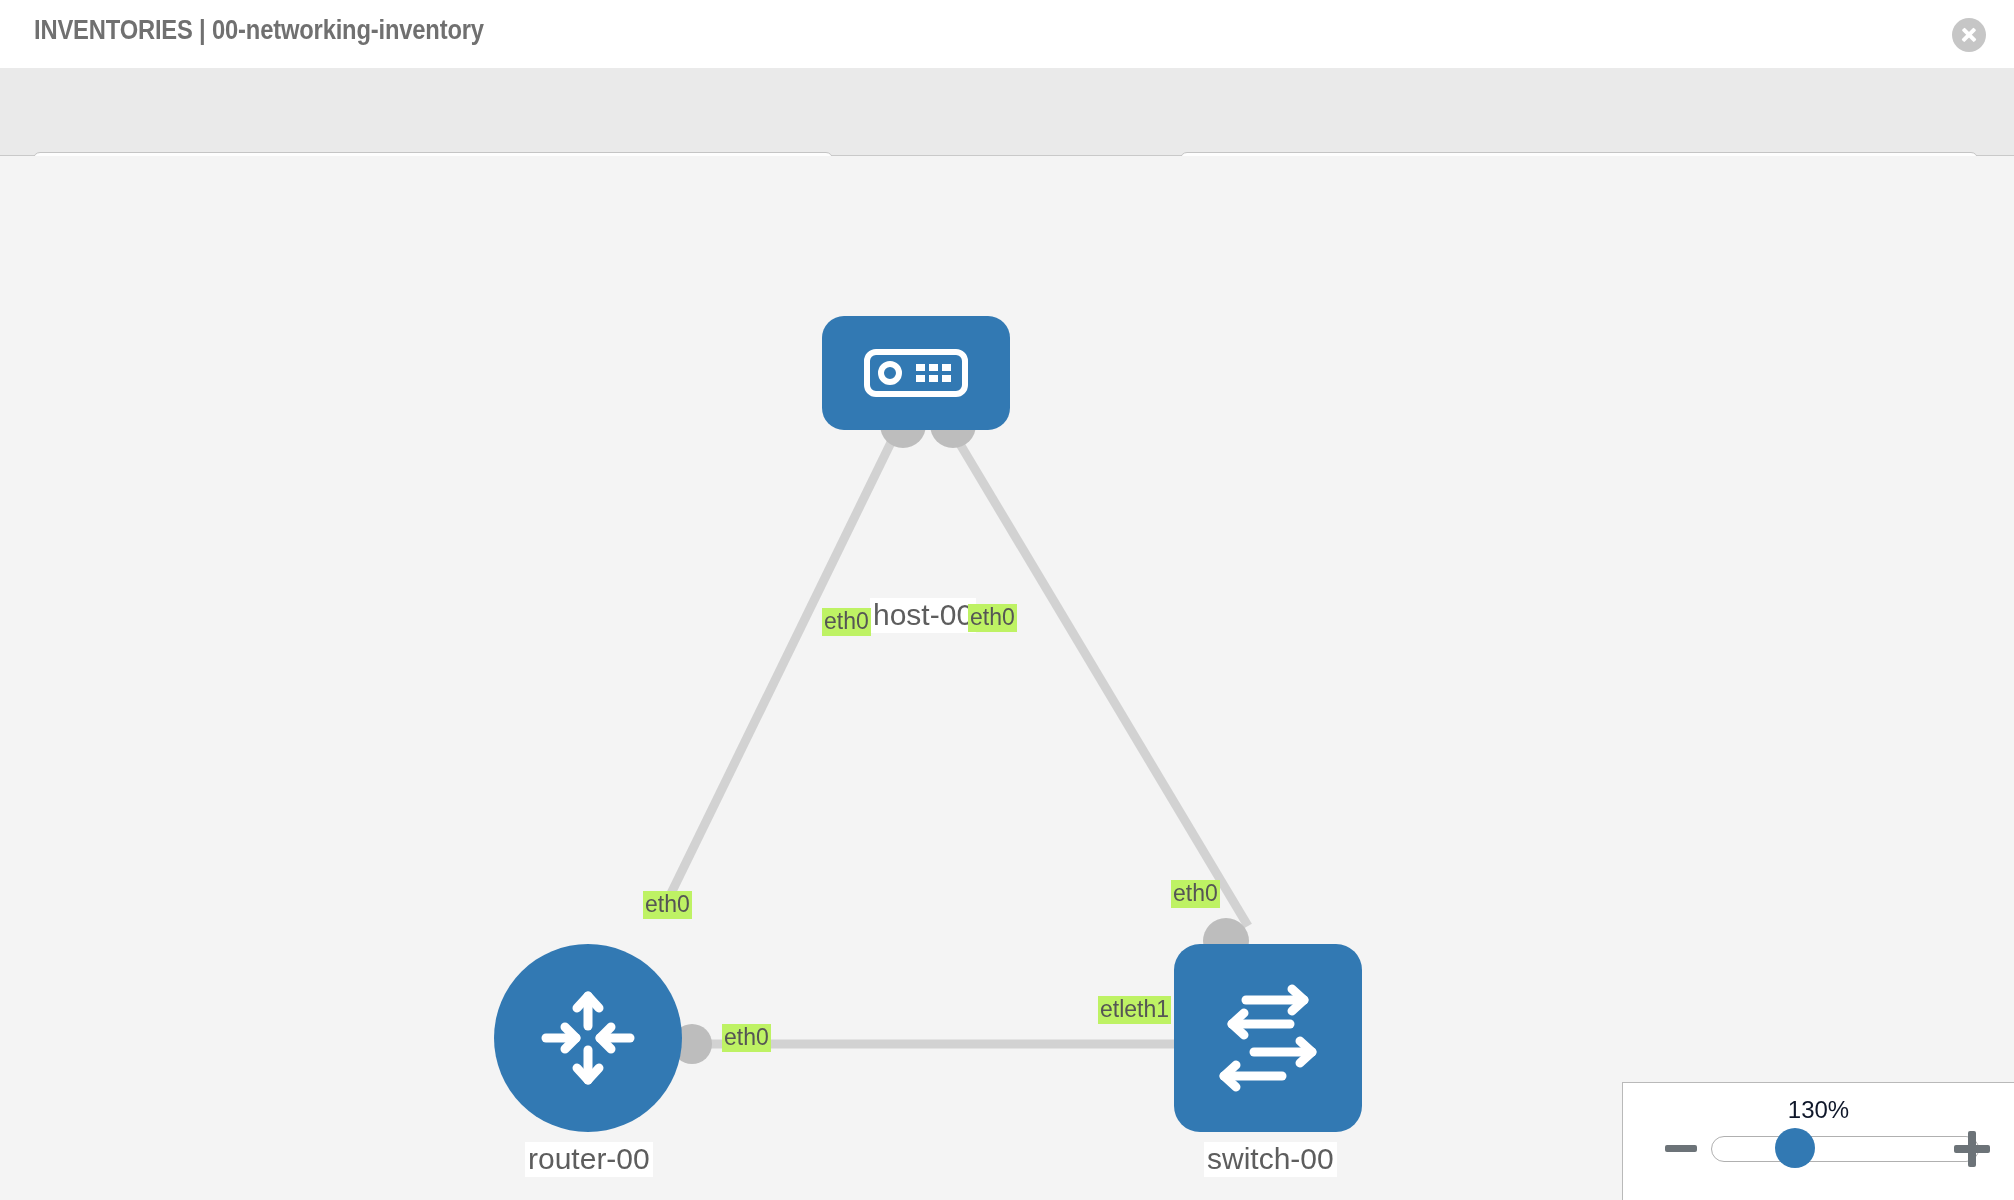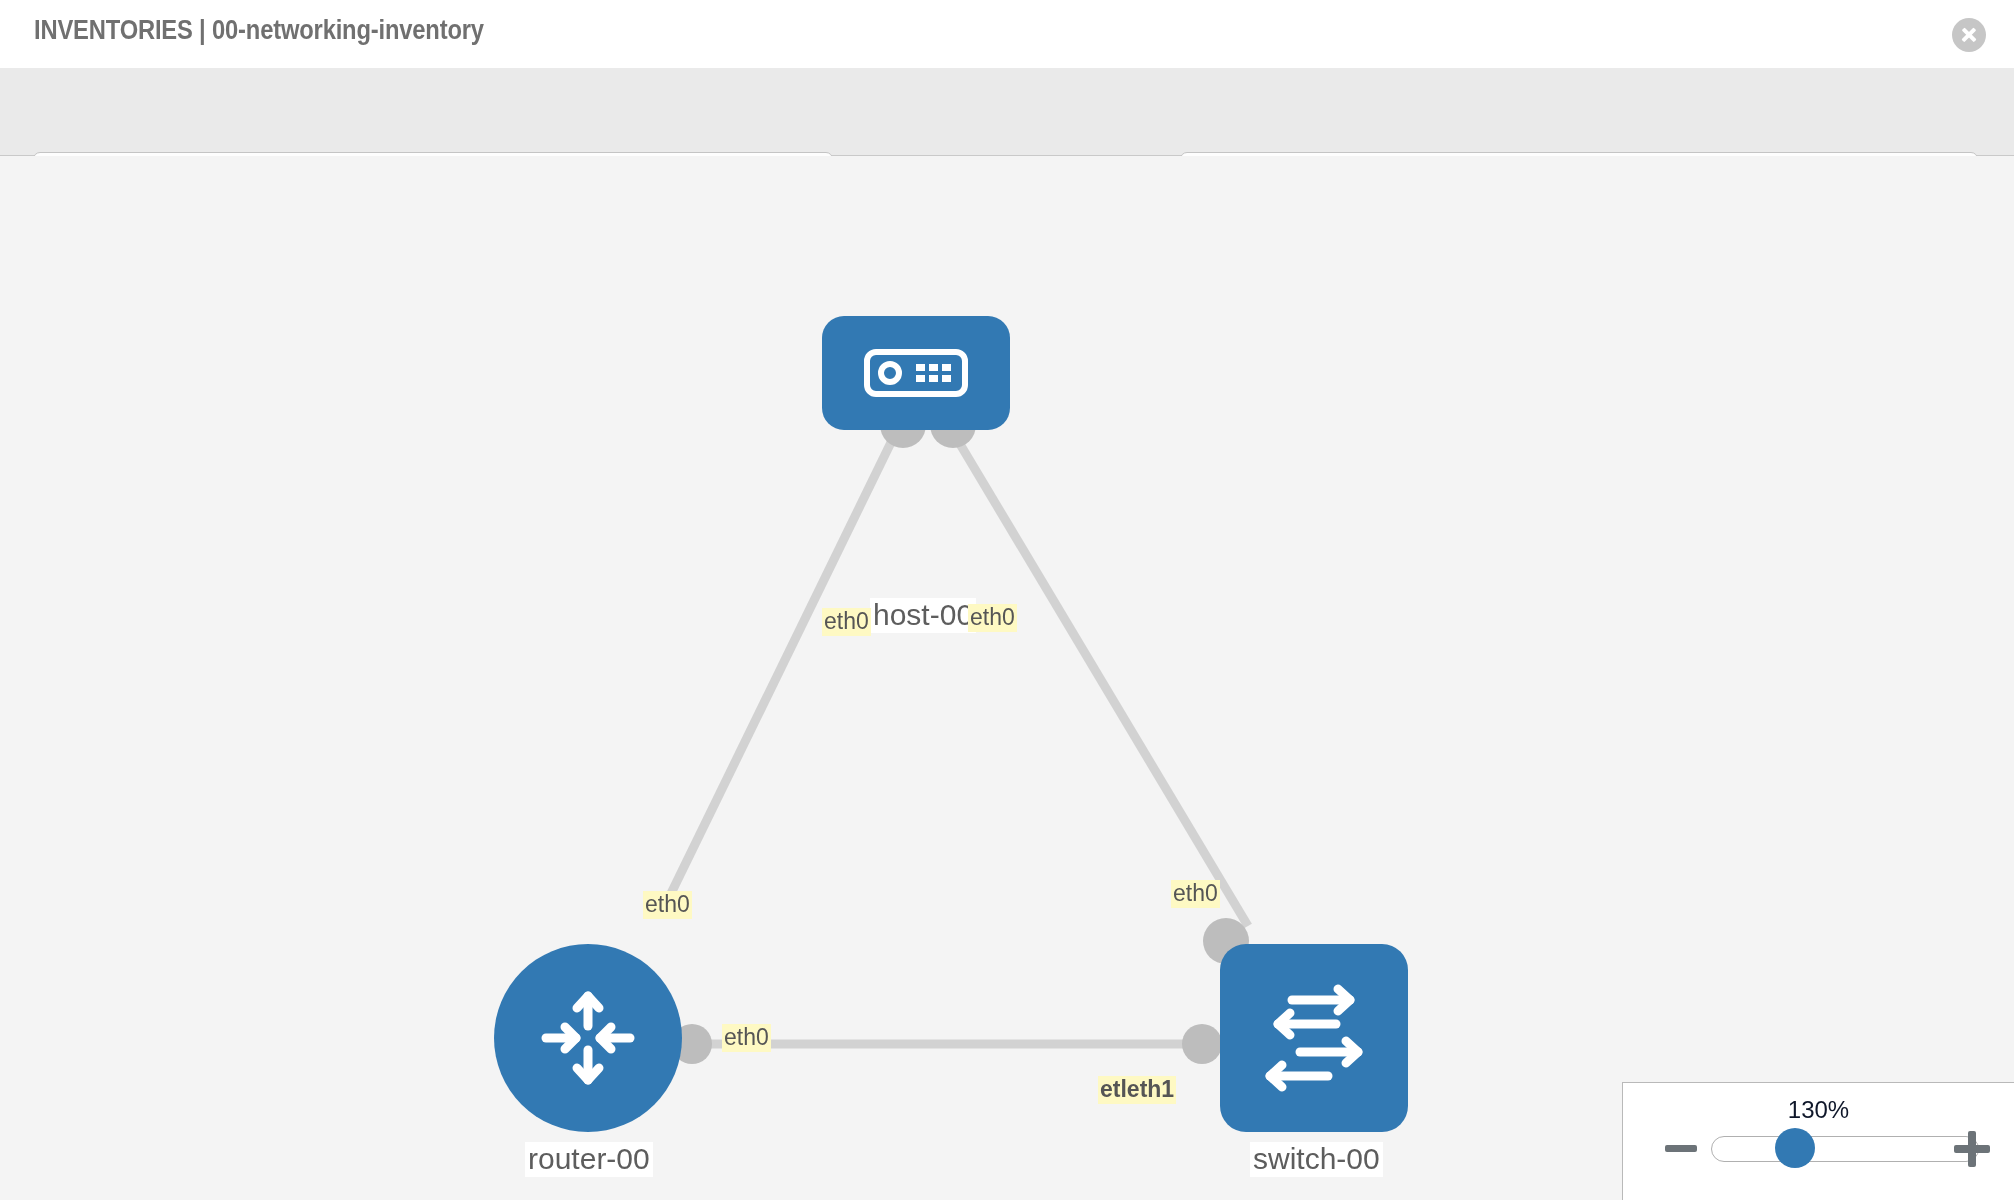--- a/index.html
+++ b/index.html
@@ -164,21 +164,21 @@
     background: #bdbdbd;
     border-radius: 50%;
     width: 40px; height: 40px;
   }
 
   
   .link-label {
     position: absolute;
     font-size: 23px;
     color: #555555;
-    background: #fef9c3;
+    background: #bef264;
     padding: 0 2px;
     white-space: nowrap;
     line-height: 1.2;
   }
 
   
   .zoom-panel {
     position: absolute;
     left: 1622px;
     top: 1082px;
@@ -320,21 +320,21 @@
             <line x1="96" y1="54" x2="66" y2="54"></line>
             <polyline points="77,43 66,54 77,65"></polyline>
           </g>
         </svg>
       </div>
       <div class="node-label" style="left:31px;top:198px;">router-00</div>
     </div>
 
     <div class="nub" style="left:1203px;top:762px;width:46px;height:46px;"></div>
     <div class="nub" style="left:1182px;top:868px;"></div>
-    <div class="node" id="node-switch" style="left:1220px;top:788px;width:176px;height:188px;">
+    <div class="node" id="node-switch" style="left:1174px;top:788px;width:176px;height:188px;">
       <div class="node-shape">
         <svg width="112" height="112" viewBox="0 0 112 112">
           <g fill="none" stroke="#ffffff" stroke-width="9" stroke-linecap="round" stroke-linejoin="round">
             <line x1="34" y1="18" x2="92" y2="18"></line>
             <polyline points="80,7 92,18 80,29"></polyline>
             <line x1="78" y1="42" x2="20" y2="42"></line>
             <polyline points="32,31 20,42 32,53"></polyline>
             <line x1="42" y1="70" x2="100" y2="70"></line>
             <polyline points="88,59 100,70 88,81"></polyline>
             <line x1="70" y1="94" x2="12" y2="94"></line>
@@ -343,21 +343,21 @@
         </svg>
       </div>
       <div class="node-label" style="left:30px;top:198px;">switch-00</div>
     </div>
 
     <div class="link-label" style="left:822px;top:452px;">eth0</div>
     <div class="link-label" style="left:968px;top:448px;">eth0</div>
     <div class="link-label" style="left:643px;top:735px;">eth0</div>
     <div class="link-label" style="left:1171px;top:724px;">eth0</div>
     <div class="link-label" style="left:722px;top:868px;">eth0</div>
-    <div class="link-label" style="left:1098px;top:920px;font-weight:bold;">etleth1</div>
+    <div class="link-label" style="left:1098px;top:840px;">etleth1</div>
 
   </div>
 </div>
 
 <div class="zoom-panel">
   <div class="zoom-value">130%</div>
   <div class="zoom-minus"></div>
   <div class="zoom-track"></div>
   <div class="zoom-thumb"></div>
   <div class="zoom-plus"></div>

